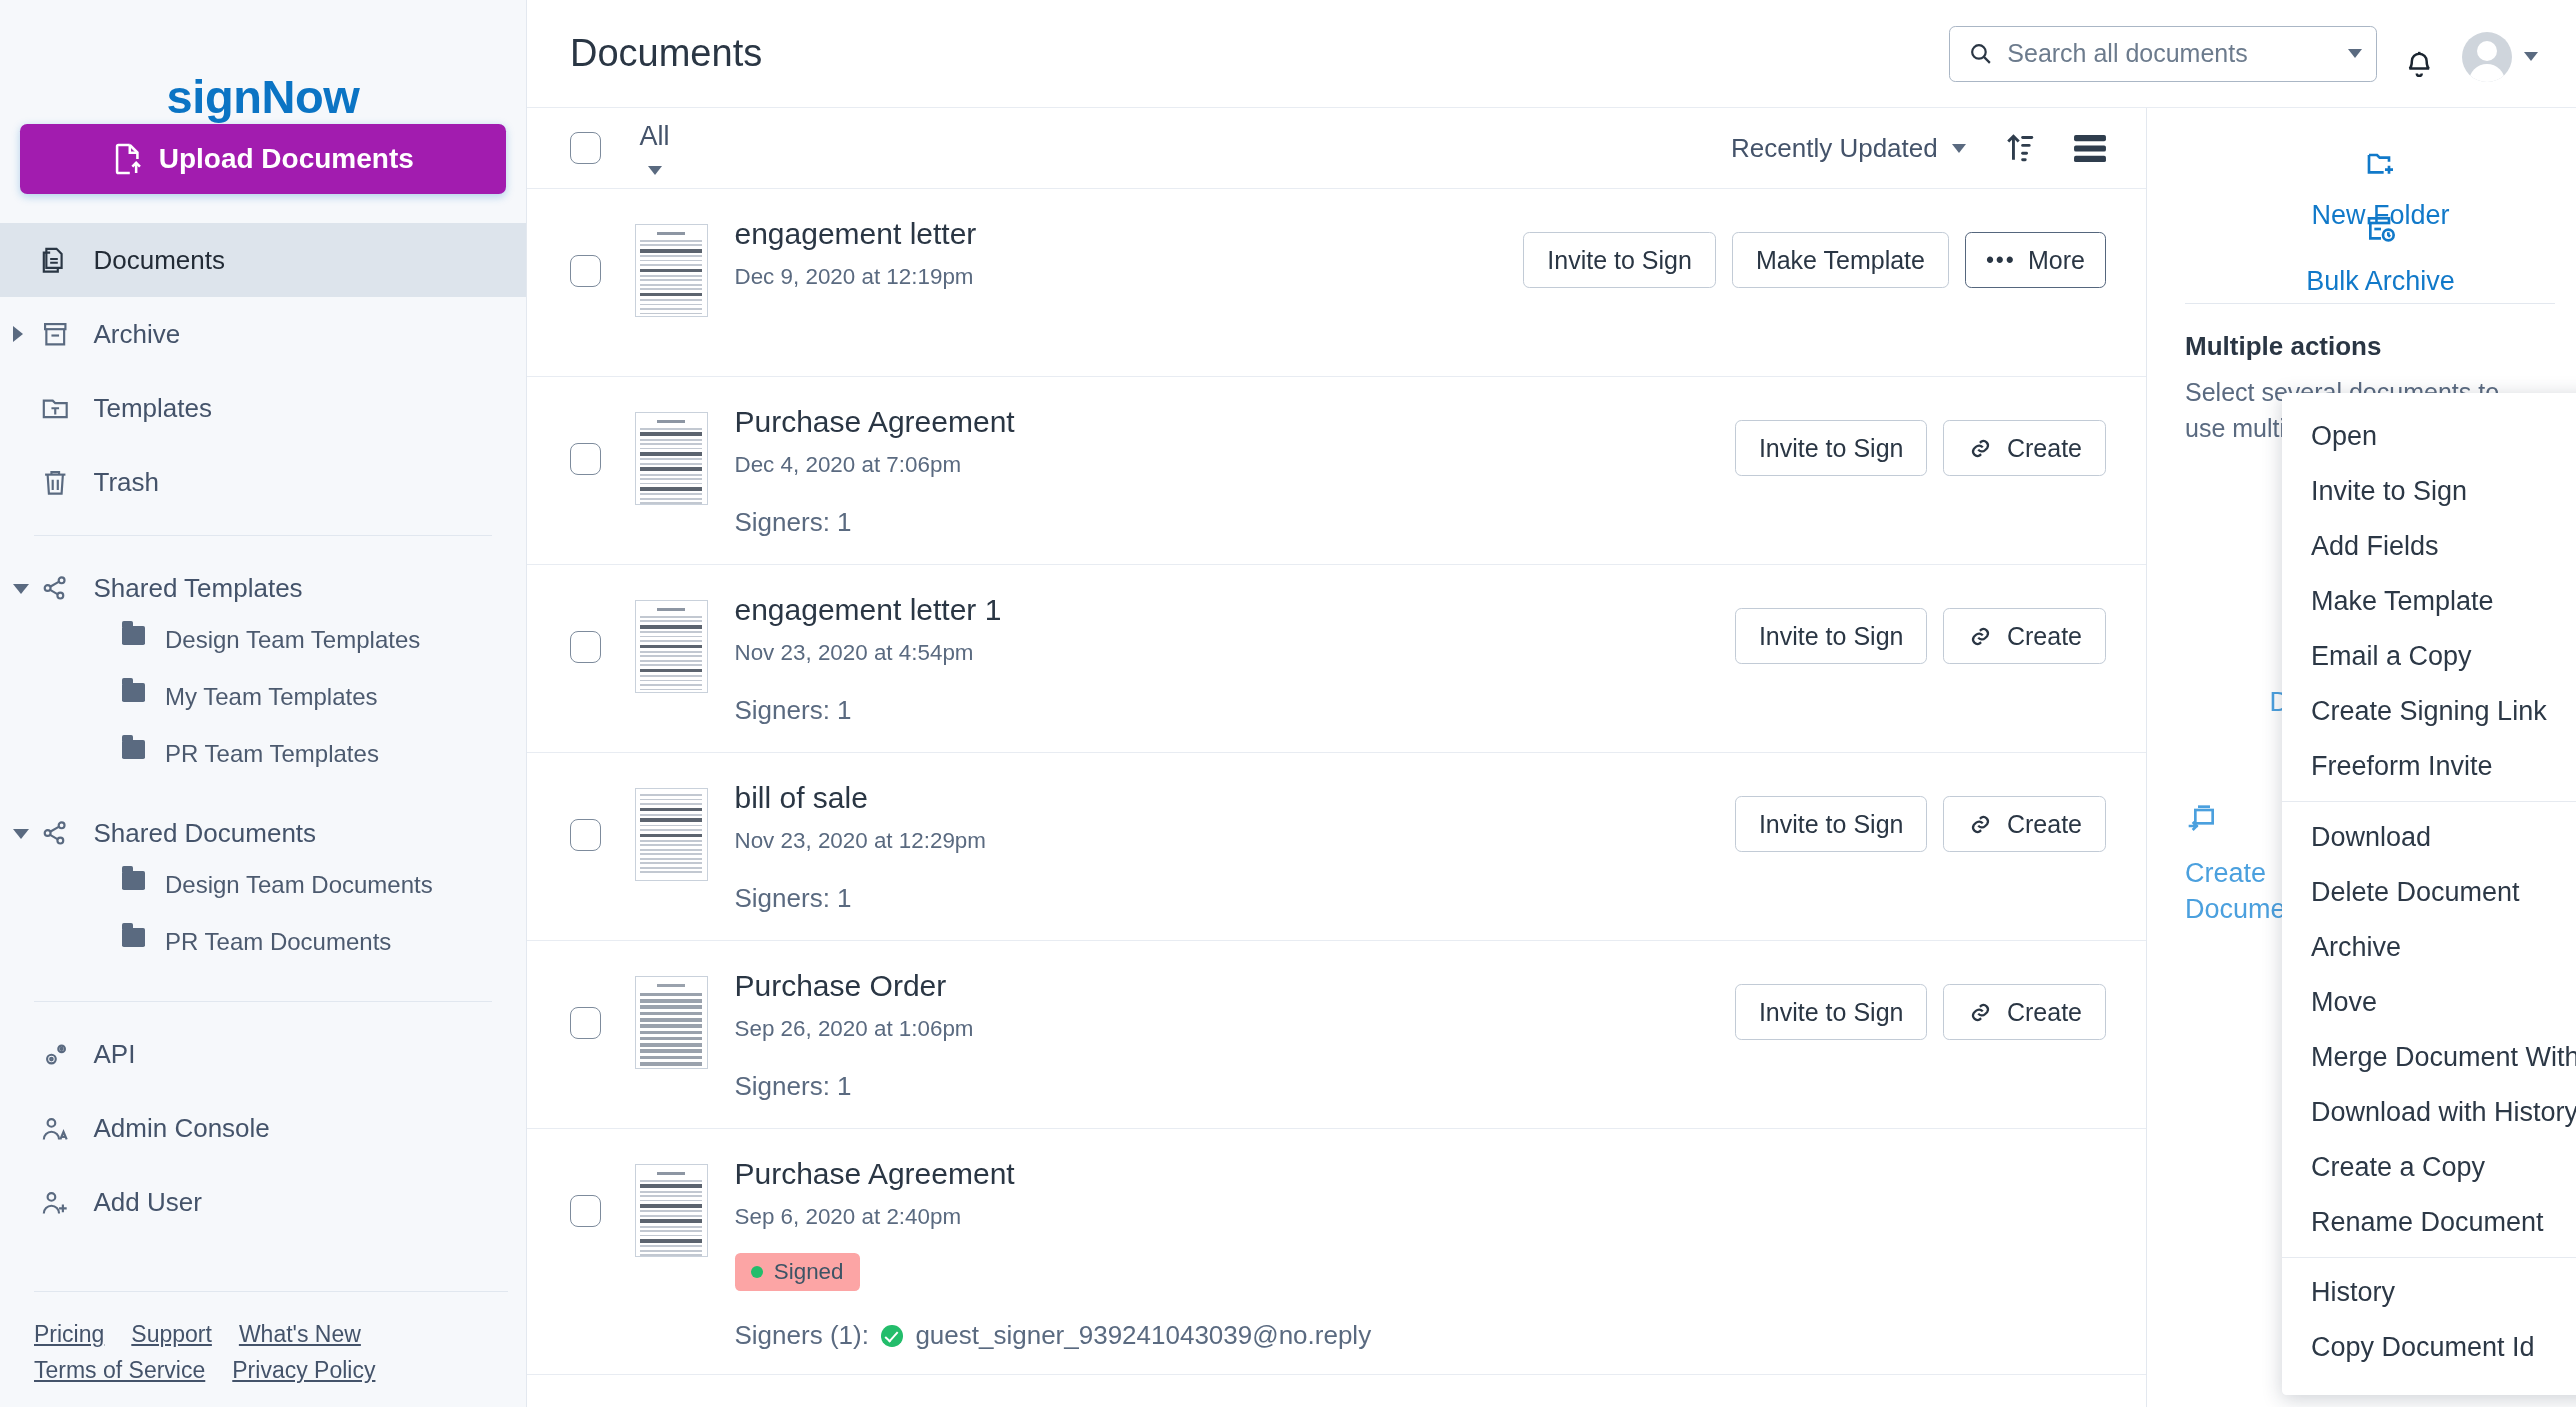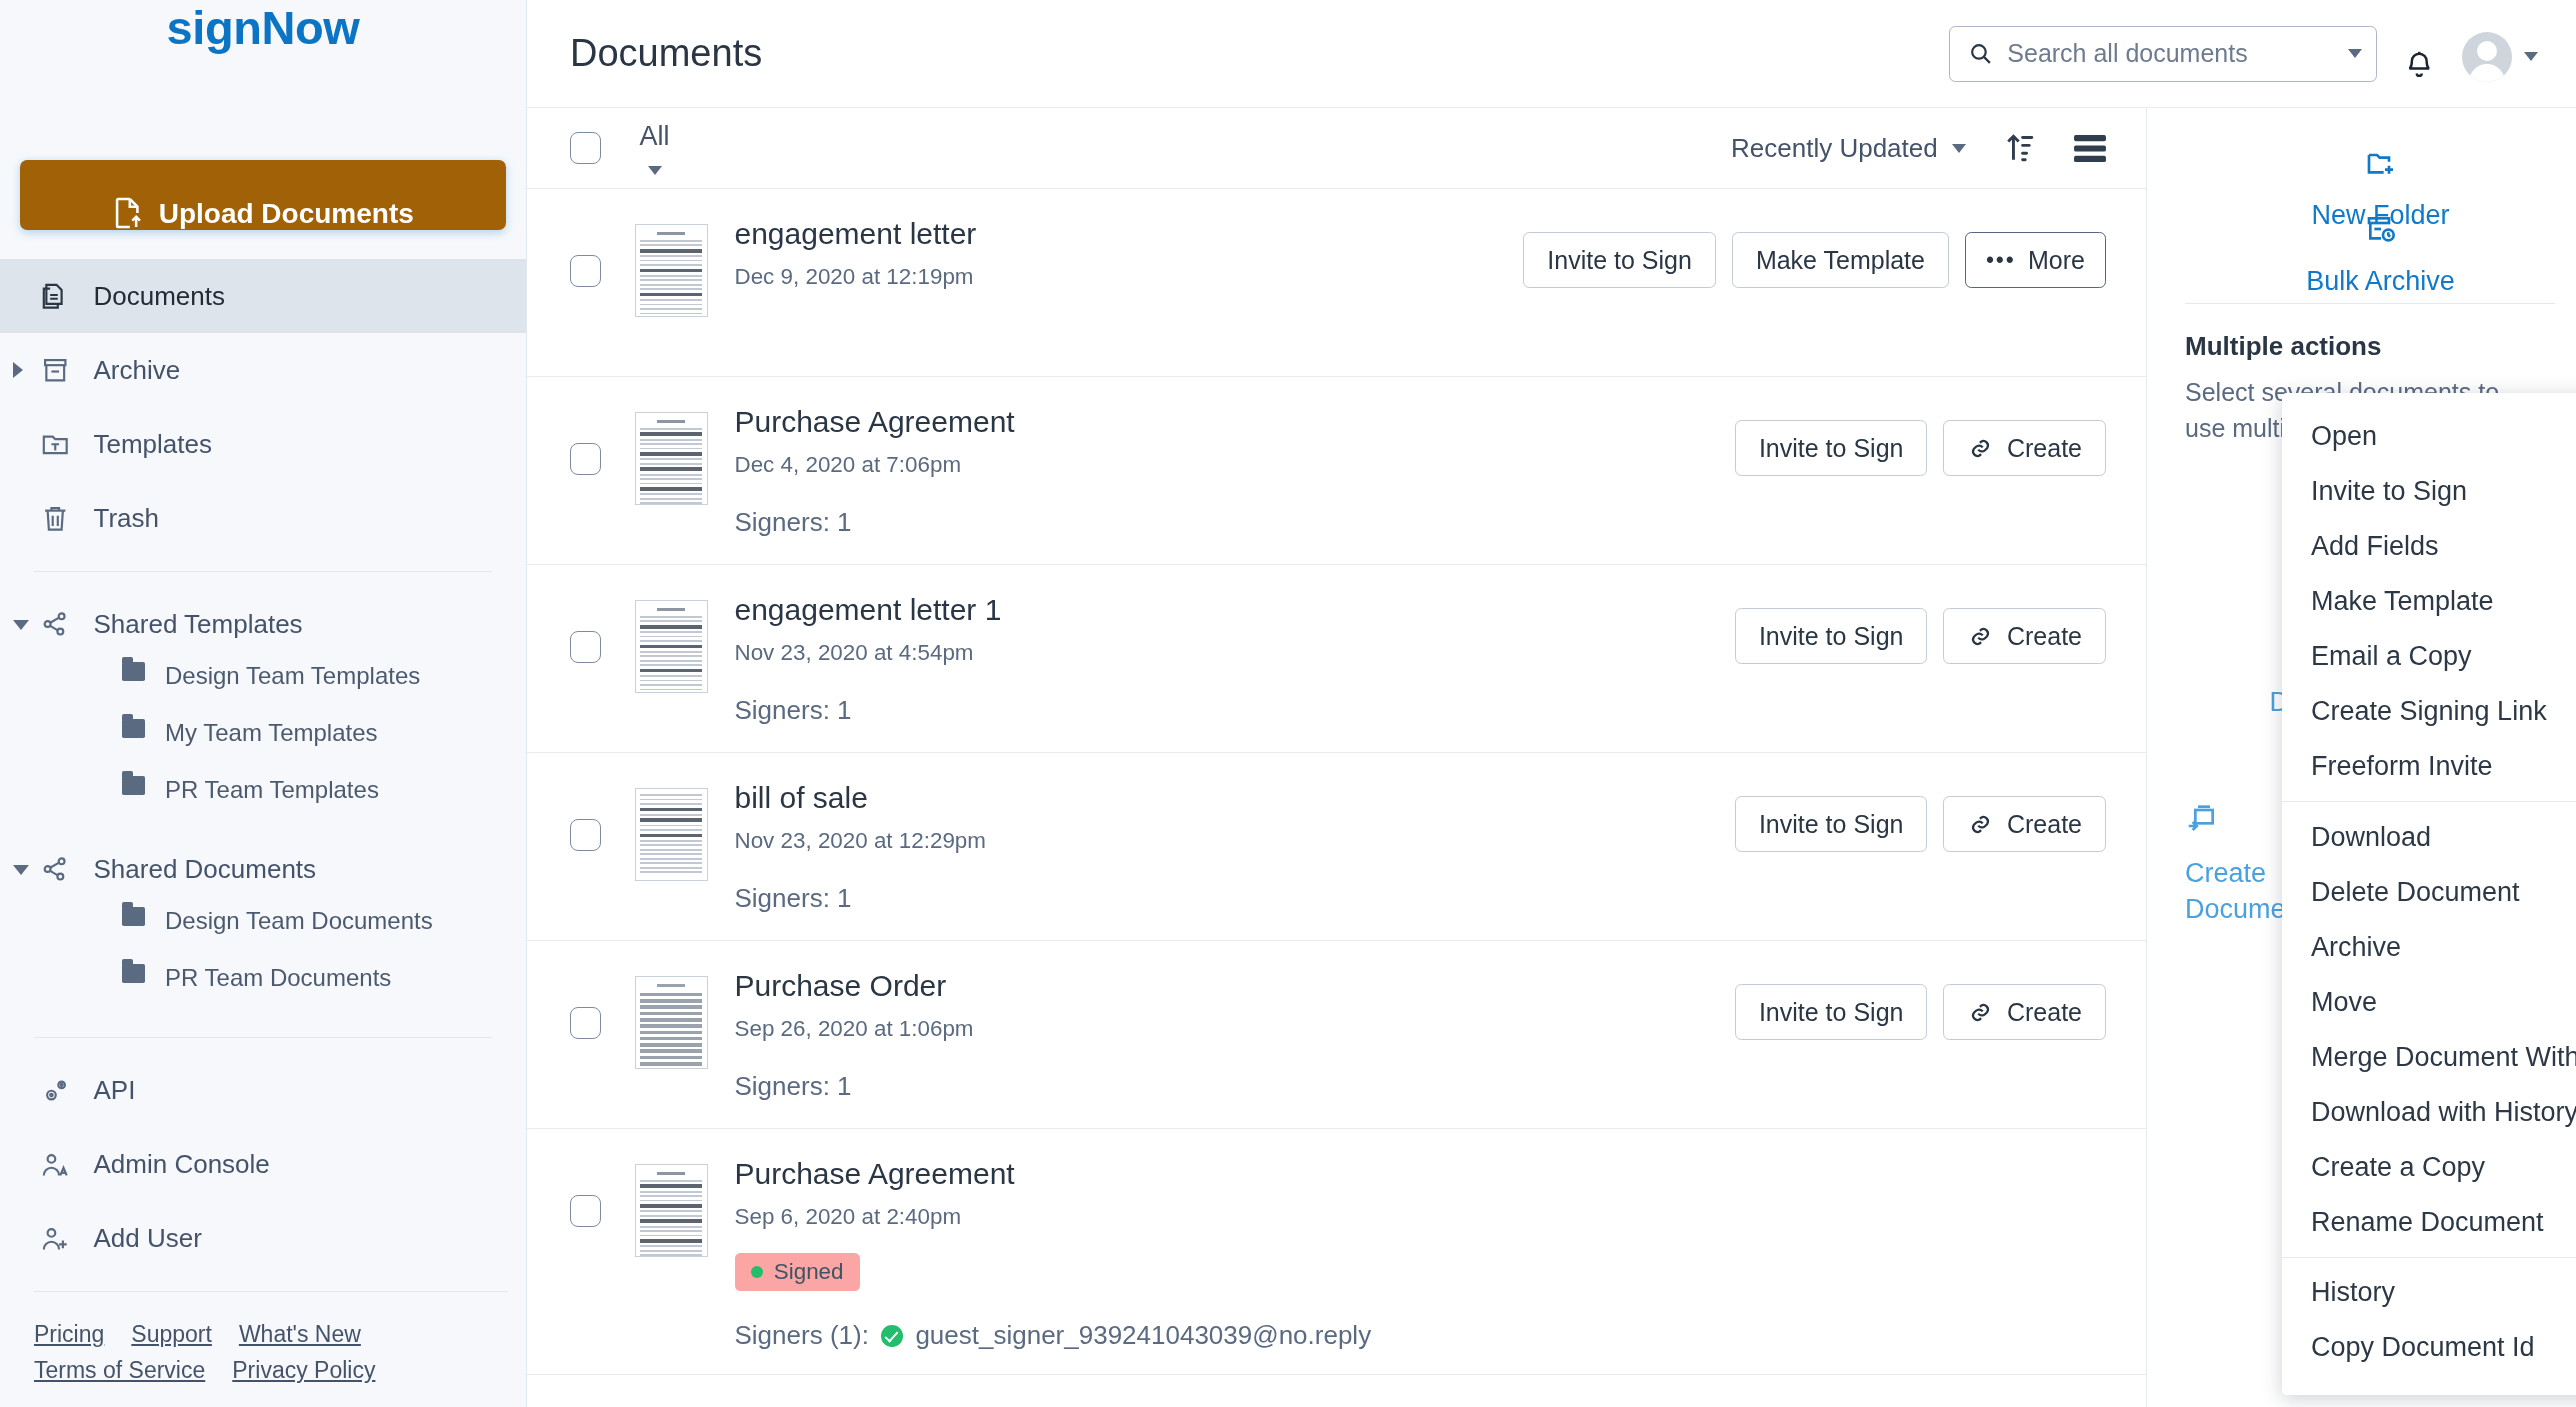--- a/index.html
+++ b/index.html
@@ -10,25 +10,25 @@
     overflow: hidden;
   }
   .app { display: flex; width: 2576px; height: 1407px; position: relative; }
 
   
   .sidebar {
     width: 527px; height: 1407px; background: #f6f8fb;
     border-right: 0.9px solid #e3e8ef;
     display: flex; flex-direction: column; position: relative; flex: 0 0 527px;
   }
-  .logo-wrap { height: 160px; display: flex; align-items: flex-start; justify-content: center; }
+  .logo-wrap { height: 124px; display: flex; align-items: flex-end; justify-content: center; }
   .logo { font-size: 47px; font-weight: 700; color: #0b74c4; letter-spacing: -0.4px; }
   .upload-btn {
-    margin: 0 20px; height: 70px; background: #a16207; border-radius: 7.2px;
-    display: flex; align-items: flex-end; justify-content: center; gap: 16px;
+    margin: 0 20px; height: 70px; background: #a21caf; border-radius: 7.2px;
+    display: flex; align-items: center; justify-content: center; gap: 16px;
     color: #fff; font-size: 28px; font-weight: 700; cursor: pointer;
     box-shadow: 0 2.7px 8px rgba(11,116,196,.28);
   }
   .nav-top { margin-top: 29px; }
   .nav-item {
     display: flex; align-items: center; height: 74px; padding-left: 38px;
     font-size: 26px; color: #44536a; cursor: pointer; gap: 21.5px; position: relative;
   }
   .nav-item.active { background: #dde4ec; color: #222b36; font-weight: 400; }
   .nav-item .ic { width: 34px; height: 34px; display: flex; align-items: center; justify-content: center; flex: 0 0 34px;}

